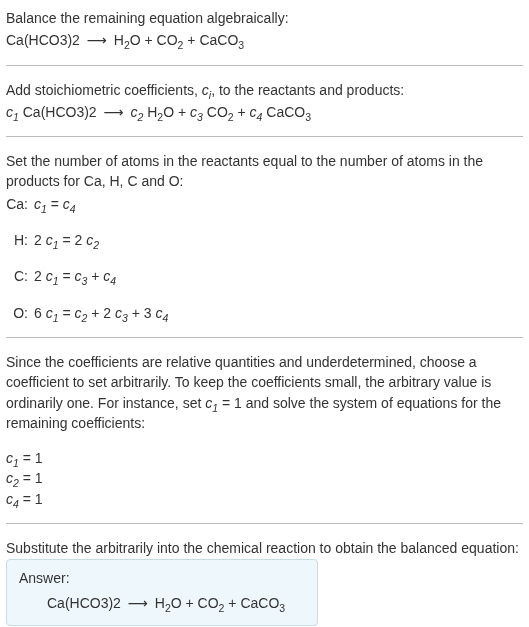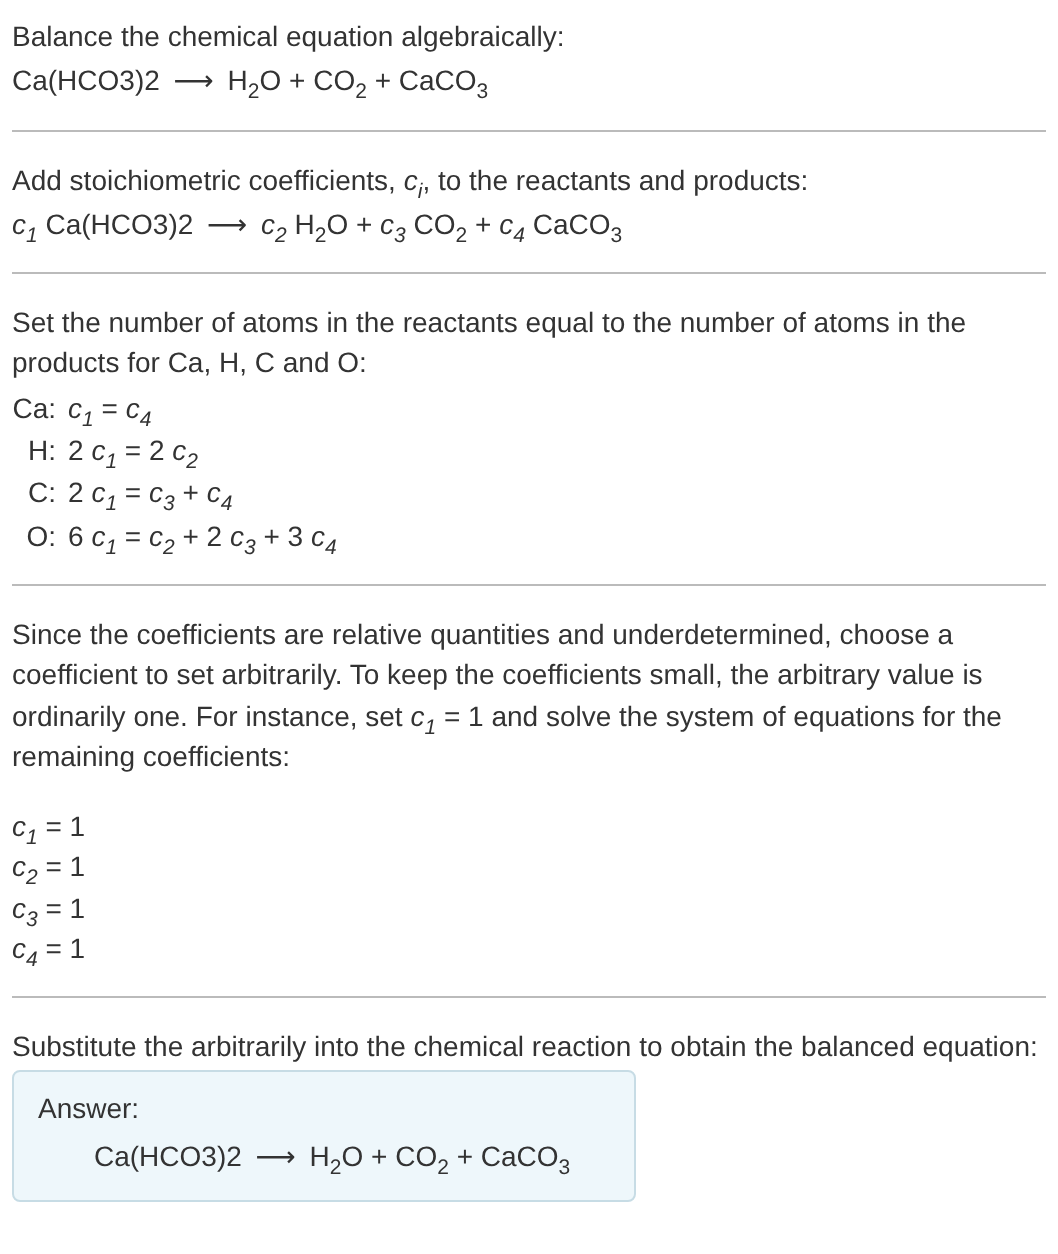--- a/index.html
+++ b/index.html
@@ -19,42 +19,42 @@
     margin: 14px 0;
   }
   .prompt { color: #333; }
   .eqline { color: #333; margin-top: 2px; }
   sub { font-size: 0.75em; vertical-align: sub; line-height: 0; }
   .ital { font-style: italic; text-align: right; }
   .arrow { padding: 0 3px; }
   .atomgrid {
     display: grid;
     grid-template-columns: 28px auto;
-    row-gap: 1px;
+    row-gap: 16px;
     margin-top: 2px;
   }
   .atomgrid .lab { text-align: right; padding-right: 6px; }
   .coeffs { margin-top: 15px; }
   .coeffs div { line-height: 1.45; }
   .answer-box {
     background: #eef7fb;
     border: 1px solid #c7dce5;
     border-radius: 4px;
     padding: 8px 12px 12px 12px;
     margin-top: 1px;
     width: 312px;
   }
   .answer-title { color: #333; margin-bottom: 4px; }
   .answer-eq { padding-left: 28px; }
 </style>
 </head>
 <body>
 
 <div class="section">
-  <div class="prompt">Balance the chemical equation algebraically:</div>
+  <div class="prompt">Balance the remaining equation algebraically:</div>
   <div class="eqline">
     <span>Ca(HCO3)2</span>
     <span class="arrow">⟶</span>
     <span><span>H</span><sub>2</sub><span>O + CO</span><sub>2</sub><span> + CaCO</span><sub>3</sub></span>
   </div>
 </div>
 
 <hr class="rule">
 
 <div class="section">
@@ -90,21 +90,20 @@
 
 <hr class="rule">
 
 <div class="section">
   <div class="prompt">
     <span>Since the coefficients are relative quantities and underdetermined, choose a coefficient to set arbitrarily. To keep the coefficients small, the arbitrary value is ordinarily one. For instance, set </span><span class="ital"><span>c</span><sub>1</sub></span><span> = 1 and solve the system of equations for the remaining coefficients:</span>
   </div>
   <div class="coeffs">
     <div><span class="ital"><span>c</span><sub>1</sub></span><span> = 1</span></div>
     <div><span class="ital"><span>c</span><sub>2</sub></span><span> = 1</span></div>
-    <div><span class="ital"><span>c</span><sub>3</sub></span><span> = 1</span></div>
     <div><span class="ital"><span>c</span><sub>4</sub></span><span> = 1</span></div>
   </div>
 </div>
 
 <hr class="rule">
 
 <div class="section">
   <div class="prompt">Substitute the arbitrarily into the chemical reaction to obtain the balanced equation:</div>
   <div class="answer-box">
     <div class="answer-title">Answer:</div>

